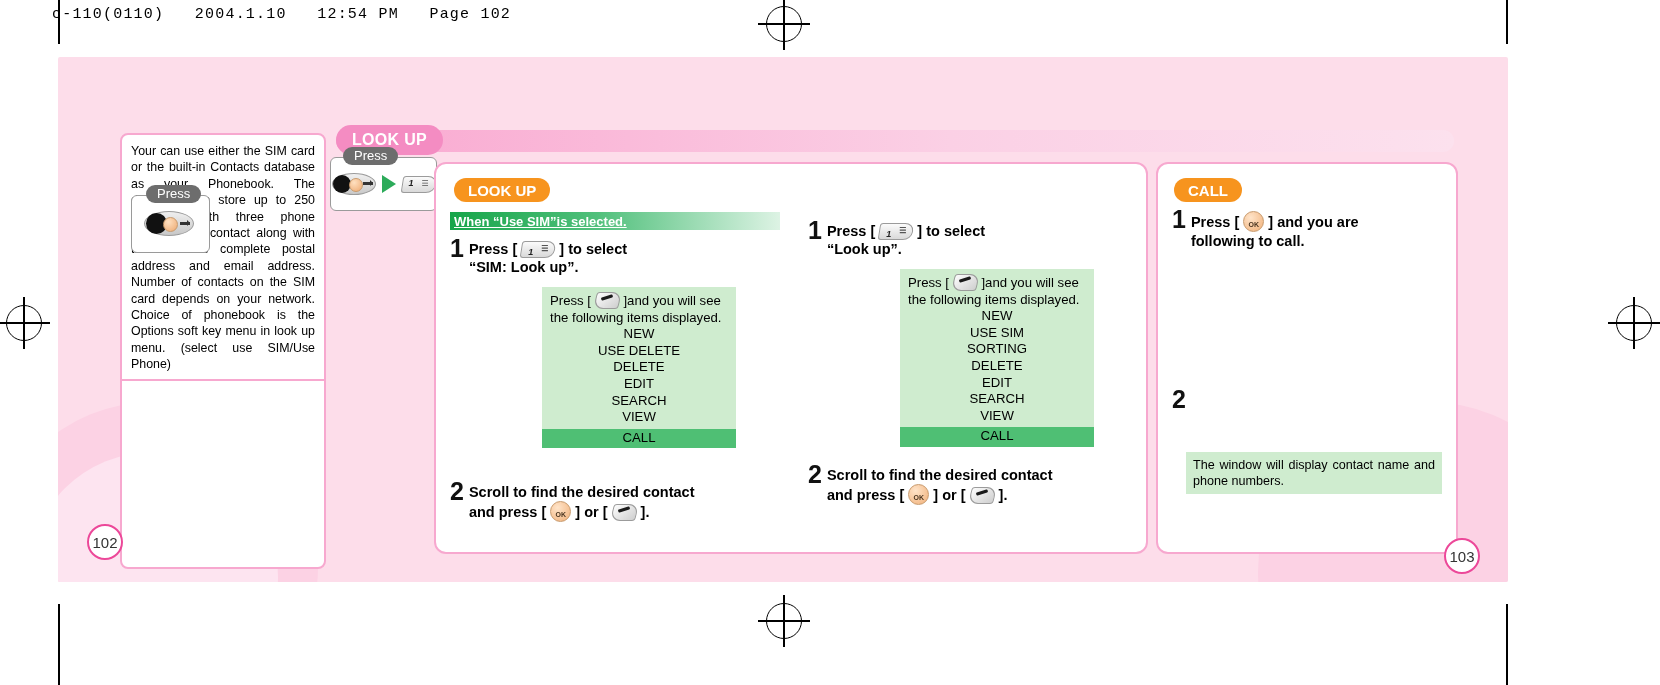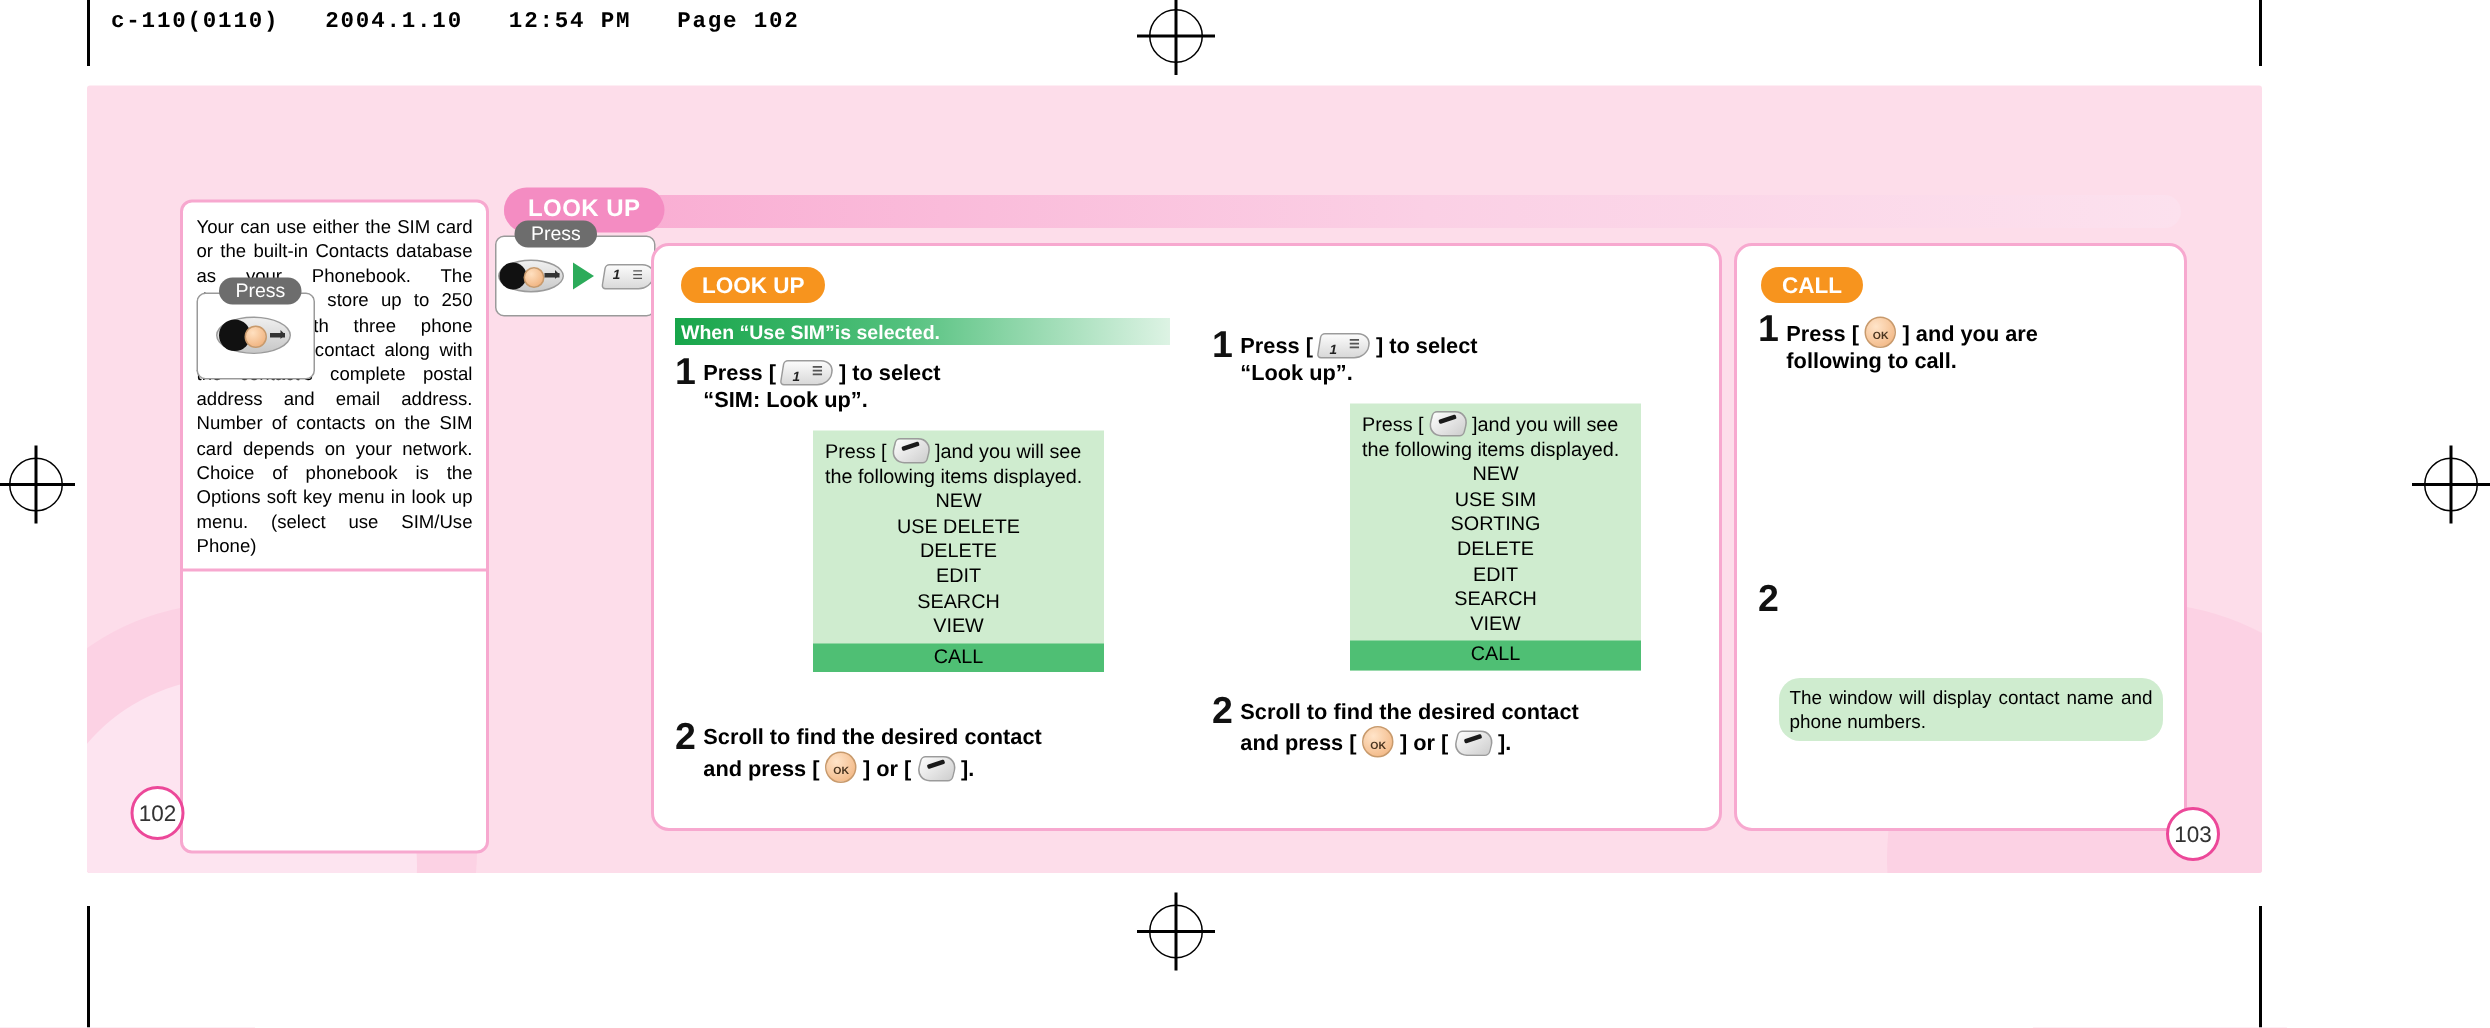--- a/index.html
+++ b/index.html
@@ -6,22 +6,22 @@
   body{
     width:1660px;height:685px;background:#ffffff;position:relative;
     font-family:"Liberation Sans",sans-serif;overflow:hidden;
   }
   
   .crop-v{position:absolute;width:2px;background:#000;}
   .reg{position:absolute;width:34px;height:34px;border:1.6px solid #000;border-radius:50%;}
   .reg:before,.reg:after{content:"";position:absolute;background:#000;}
   .reg:before{left:50%;top:-9px;width:1.6px;height:52px;margin-left:-0.8px;}
   .reg:after{top:50%;left:-9px;height:1.6px;width:52px;margin-top:-0.8px;}
-  .slug{position:absolute;left:74px;top:6px;font-family:"Liberation Mono",monospace;
-        font-size:15px;letter-spacing:1.2px;color:#000;white-space:pre;font-weight:bold;}
+  .slug{position:absolute;left:52px;top:6px;font-family:"Liberation Mono",monospace;
+        font-size:15px;letter-spacing:1.2px;color:#000;white-space:pre;}
 
   
   .page{position:absolute;left:58px;top:57px;width:1450px;height:525px;
         background:#fdddea;border-radius:2px;overflow:hidden;}
   .page .swirl1{position:absolute;left:-70px;bottom:-150px;width:330px;height:330px;
         border-radius:50%;background:#fcd2e4;}
   .page .swirl2{position:absolute;left:-30px;bottom:-120px;width:250px;height:250px;
         border-radius:50%;background:#fde4f0;}
   .page .swirl3{position:absolute;right:-90px;bottom:-160px;width:340px;height:340px;
         border-radius:50%;background:#fcd2e4;}
@@ -63,34 +63,34 @@
 
   
   .panel{position:absolute;background:#fff;border:2px solid #f7a8cf;border-radius:12px;}
   .panel-mid{left:376px;top:105px;width:710px;height:388px;}
   .panel-right{left:1098px;top:105px;width:298px;height:388px;}
 
   .badge{display:inline-flex;align-items:center;justify-content:center;height:24px;
      padding:0 14px;border-radius:12px;background:#f7941e;color:#fff;font-weight:bold;font-size:15px;}
   .greenbar{height:18px;display:flex;align-items:center;padding-left:4px;
      background:linear-gradient(to right,#17a54a 0%,#51c07c 45%,#ddf3e4 100%);
-     color:#fff;font-weight:bold;font-size:13px;}
+     color:#fff;font-weight:bold;font-size:13px;text-decoration:underline;}
 
   .step{display:flex;align-items:flex-start;gap:5px;}
   .stepnum{font-size:25px;font-weight:bold;line-height:19px;color:#111;
      font-family:"Liberation Sans",sans-serif;}
   .steptext{font-size:14.5px;font-weight:bold;line-height:18px;color:#000;padding-top:1px;}
 
   .menubox{background:#cfeccf;font-size:13.2px;line-height:16.6px;color:#000;text-align:center;
      padding:5px 6px 0 6px;}
   .menubox .lead{text-align:left;padding:0 2px;}
   .menubox .hl{background:#4fbf74;color:#000;margin:3px -6px 0 -6px;padding:1px 0 2px 0;}
 
   .notebox{background:#cfeccf;font-size:12.6px;line-height:16px;color:#000;
-     padding:5px 7px;text-align:justify;border-radius:14px;}
+     padding:5px 7px;text-align:justify;}
 
   
   .key1{display:inline-block;width:34px;height:17px;vertical-align:-4px;position:relative;}
   .key1 i{position:absolute;inset:0;border-radius:3px 9px 9px 3px/3px 8px 8px 3px;
      background:linear-gradient(to bottom,#fbfbfb,#d9d9d9);border:1px solid #9b9b9b;
      transform:skewX(-9deg);}
   .key1 b{position:absolute;left:7px;top:2px;font-size:9px;font-style:italic;font-weight:bold;color:#222;}
   .key1 u{position:absolute;right:5px;top:5px;width:9px;height:6px;text-decoration:none;
      font-size:8px;color:#555;line-height:6px;}
 

